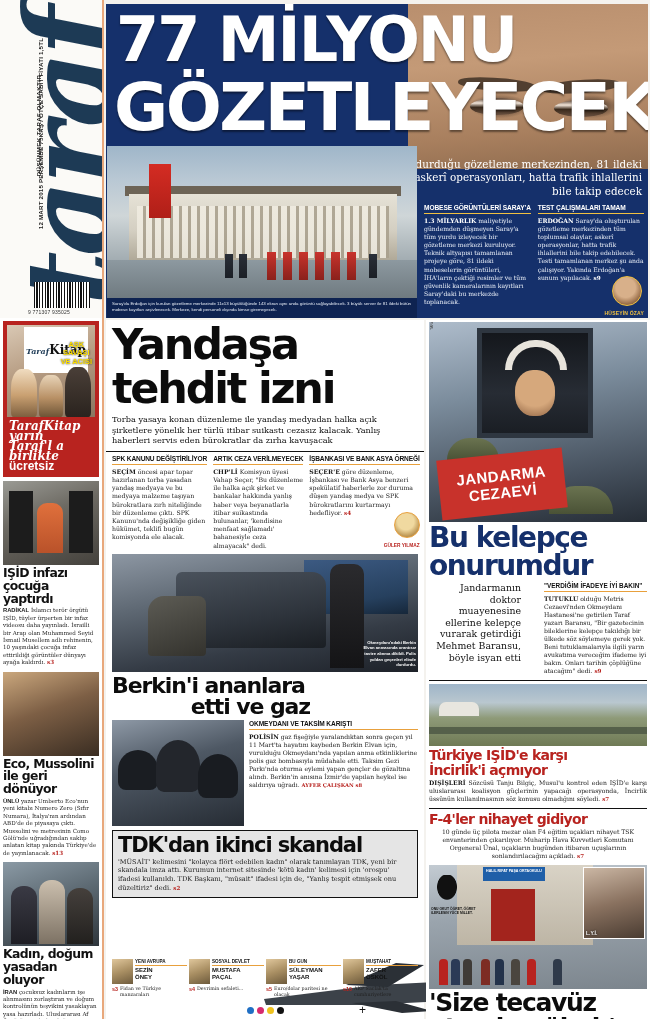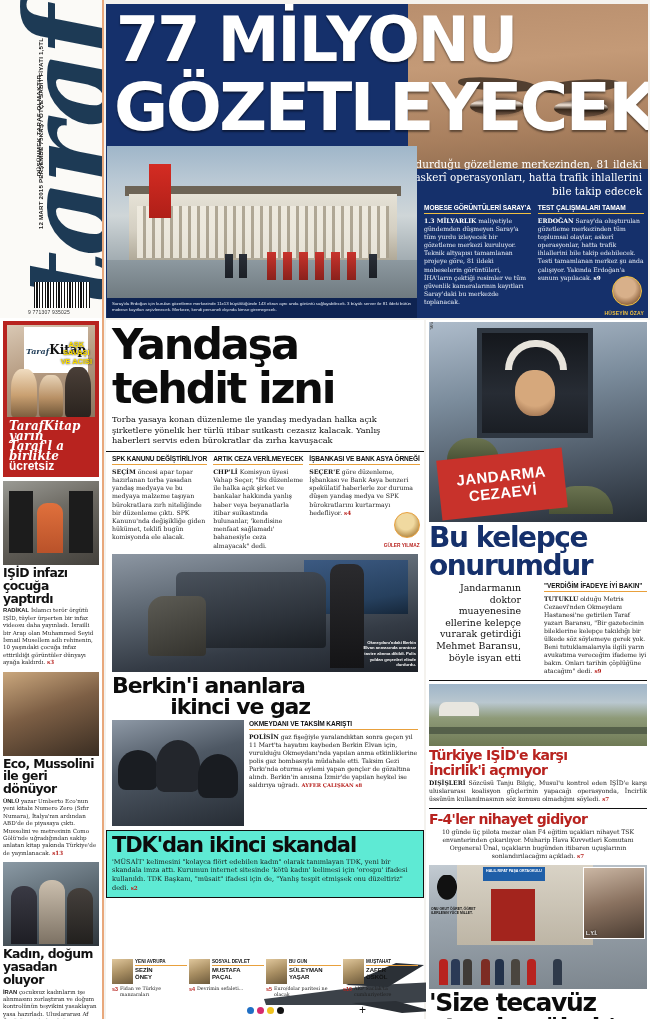--- a/index.html
+++ b/index.html
@@ -367,23 +367,23 @@
     padding-bottom: 2px; margin-bottom: 3px;
     letter-spacing: -0.1px;
   }
   .berkin-body {
     font-family: "DejaVu Serif", serif;
     font-size: 6.1px; line-height: 8.1px; color: #1a1a1a;
   }
   .credit { font-size: 5.2px; font-weight: bold; color: #b8231f; }
 
   .tdk-box {
-    margin: 4px 0 0;
+    margin: 4px 6px 0;
     border: 1.4px solid #111;
-    background: #5eead4;
+    background: #e5e5e5;
     padding: 3px 5px 5px;
   }
   .tdk-head {
     font-family: "DejaVu Sans", sans-serif;
     font-size: 21px; line-height: 22px; font-weight: bold;
     letter-spacing: -1.1px; color: #0c0c0c;
   }
   .tdk-body {
     font-family: "DejaVu Serif", serif;
     font-size: 6.6px; line-height: 8.6px; color: #1a1a1a; margin-top: 2px;
@@ -737,21 +737,21 @@
       <div class="apc2"></div>
       <div class="apc"></div>
       <div class="crouch"></div>
       <div class="standing"></div>
       <div class="mpc-caption">Okmeydanı'ndaki Berkin Elvan anmasında orantısız tavize alınma dikildi. Polis yoldan geçenleri elinde durdurdu.</div>
     </div>
 
     <div class="berkin-wrap">
       <div class="berkin-head">
         <span>Berkin'i ananlara</span>
-        <span class="l2">ikinci ve gaz</span>
+        <span class="l2">etti ve gaz</span>
       </div>
       <div class="berkin-row">
         <div class="berkin-photo">
           <div style="position:absolute;left:6px;top:30px;width:40px;height:40px;background:#1a1d22;border-radius:50% 50% 20% 20%;"></div>
           <div style="position:absolute;left:44px;top:20px;width:44px;height:52px;background:#23262c;border-radius:50% 50% 18% 18%;"></div>
           <div style="position:absolute;left:86px;top:34px;width:40px;height:44px;background:#191c21;border-radius:50% 50% 20% 20%;"></div>
         </div>
         <div class="berkin-txtcol">
           <div class="kicker">OKMEYDANI VE TAKSİM KARIŞTI</div>
           <div class="berkin-body">

